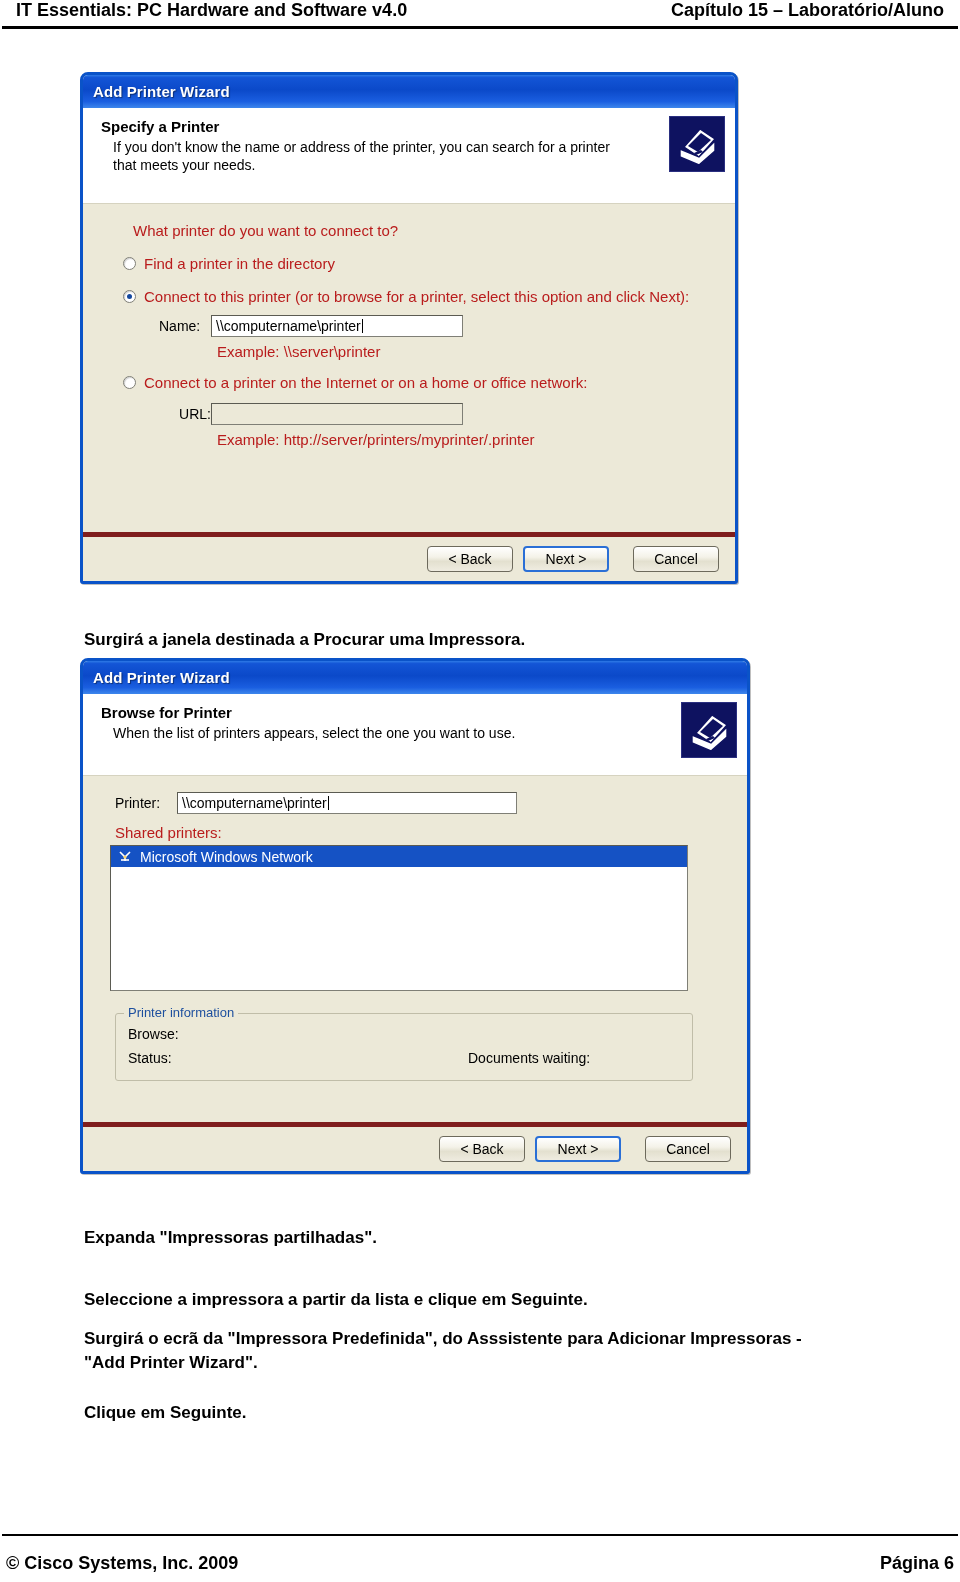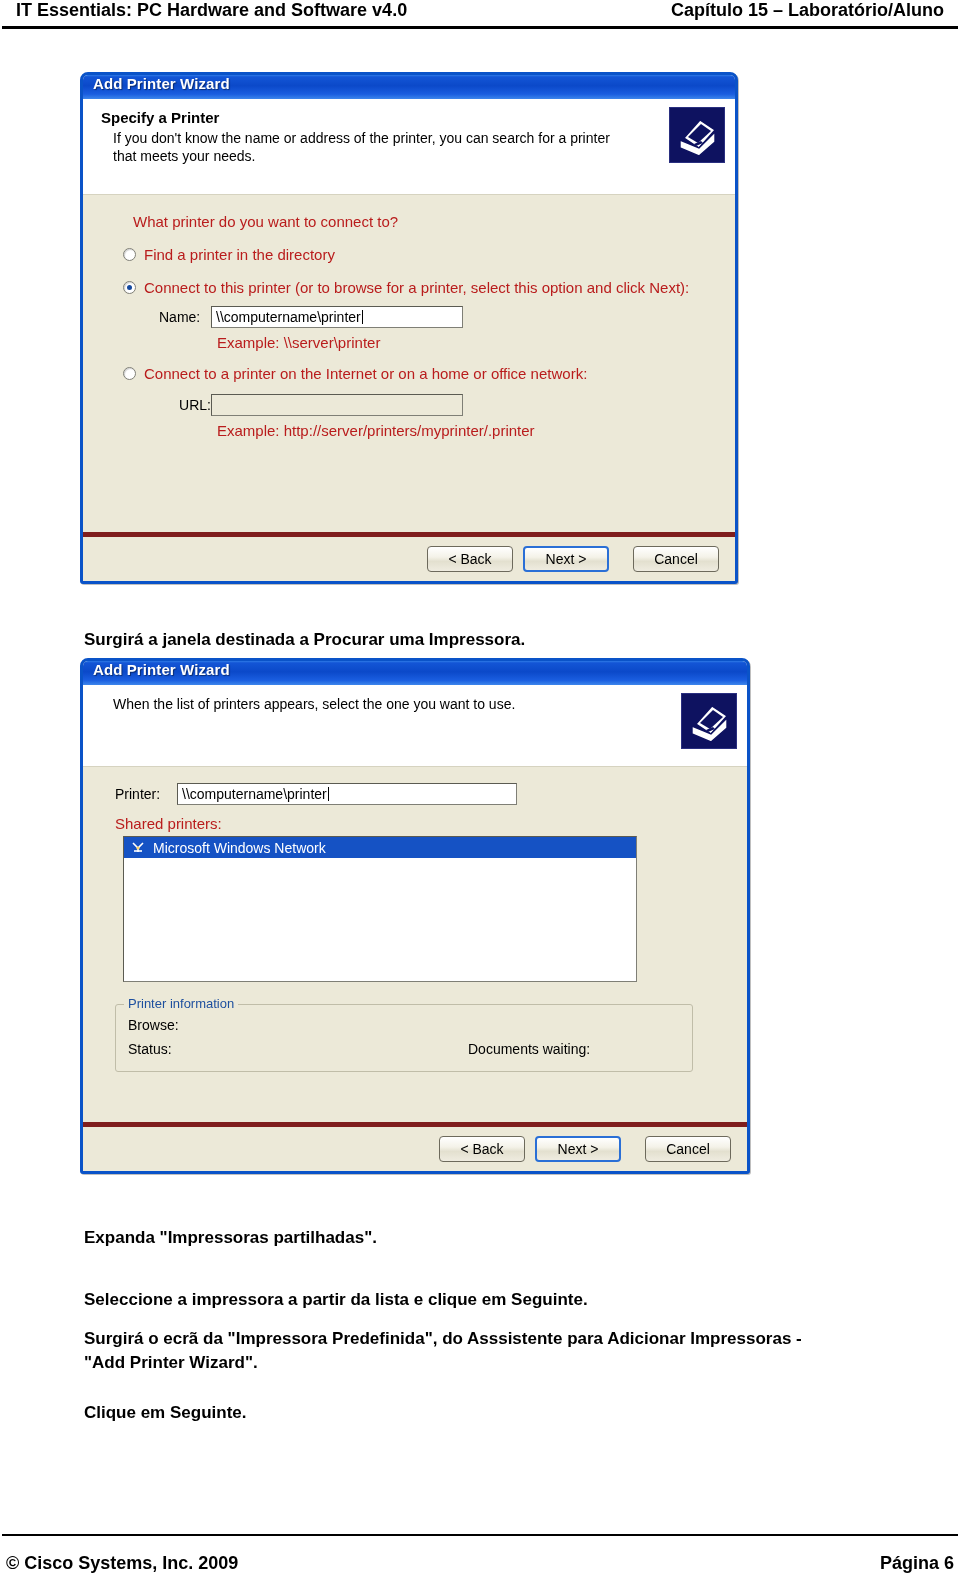--- a/index.html
+++ b/index.html
@@ -77,24 +77,25 @@
   .xp-window {
     position: absolute;
     background: #ece9d8;
     border: 3px solid #0a53c8;
     border-radius: 8px 8px 3px 3px;
     box-sizing: border-box;
     box-shadow: 1px 1px 0 rgba(0,0,0,0.25);
     overflow: hidden;
   }
   .xp-titlebar {
-    height: 24px;
+    height: 33px;
     background: linear-gradient(to bottom, #2e7ae6 0%, #1355d6 8%, #0b49c9 45%, #1a5ee0 80%, #3d86ec 100%);
     border-radius: 4px 4px 0 0;
     display: flex;
+    align-items: center;
     padding-left: 10px;
     box-sizing: border-box;
   }
   .xp-title {
     color: #ffffff;
     font-size: 15px;
     font-weight: bold;
     letter-spacing: 0.1px;
     text-shadow: 1px 1px 1px rgba(0,0,0,0.45);
     white-space: nowrap;
@@ -346,20 +347,21 @@
 <div class="prose" style="top:628px; left:84px;">Surgirá a janela destinada a Procurar uma Impressora.</div>
 
 <div class="xp-window" style="left:80px; top:658px; width:670px; height:516px;">
 
   <div class="xp-titlebar">
     <span class="xp-title">Add Printer Wizard</span>
   </div>
 
   <div class="xp-banner" style="height:82px;">
     <div class="xp-banner-text">
+      <h2>Browse for Printer</h2>
       <p>When the list of printers appears, select the one you want to use.</p>
     </div>
     <div class="printer-icon">
       <svg width="54" height="54" viewBox="0 0 54 54" aria-hidden="true">
         <polygon points="14,30 30,12 45,22 29,40" fill="#ffffff" stroke="#0e1260" stroke-width="1.4"></polygon>
         <polygon points="10,32 29,40 45,24 45,34 29,48 10,40" fill="#ffffff" stroke="#0e1260" stroke-width="1.4"></polygon>
         <polygon points="18,29 31,16 41,23 28,35" fill="#0e1260"></polygon>
         <polygon points="24,36 31,33 33,35 26,38" fill="#0e1260"></polygon>
       </svg>
     </div>
@@ -370,21 +372,21 @@
     <div class="row" style="margin:0 0 10px 10px;">
       <span class="xp-label" style="width:62px;">Printer:</span>
       <span class="xp-input" style="width:340px;">
         <span>\\computername\printer</span>
           <span class="caret"></span>
       </span>
     </div>
 
     <div class="xp-text" style="margin:0 0 4px 10px;">Shared printers:</div>
 
-    <div class="listbox" style="margin-left:18px; width:514px; height:146px;">
+    <div class="listbox" style="margin-left:5px; width:578px; height:146px;">
       <div class="list-item selected">
         <span class="net-icon">
           <svg width="16" height="15" viewBox="0 0 16 15" aria-hidden="true">
             <path d="M3 3 L8 8 L13 3" stroke="#ffffff" stroke-width="1.6" fill="none"></path>
             <path d="M8 8 L8 12" stroke="#ffffff" stroke-width="1.6" fill="none"></path>
             <path d="M4 11 L12 11" stroke="#ffffff" stroke-width="1.6" fill="none"></path>
             <circle cx="8" cy="8" r="1.6" fill="#ffd86b"></circle>
           </svg>
         </span>
         <span>Microsoft Windows Network</span>

